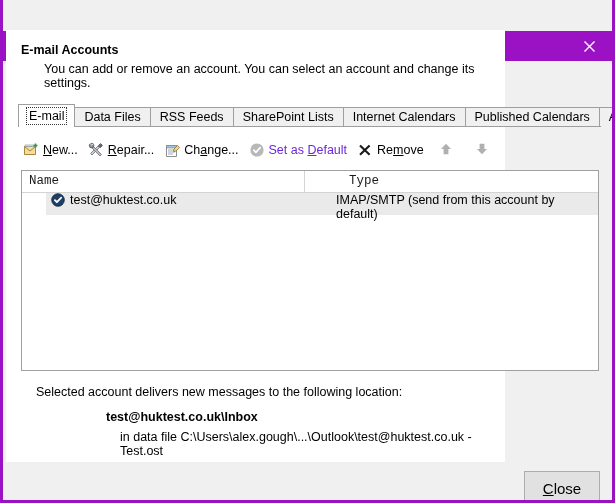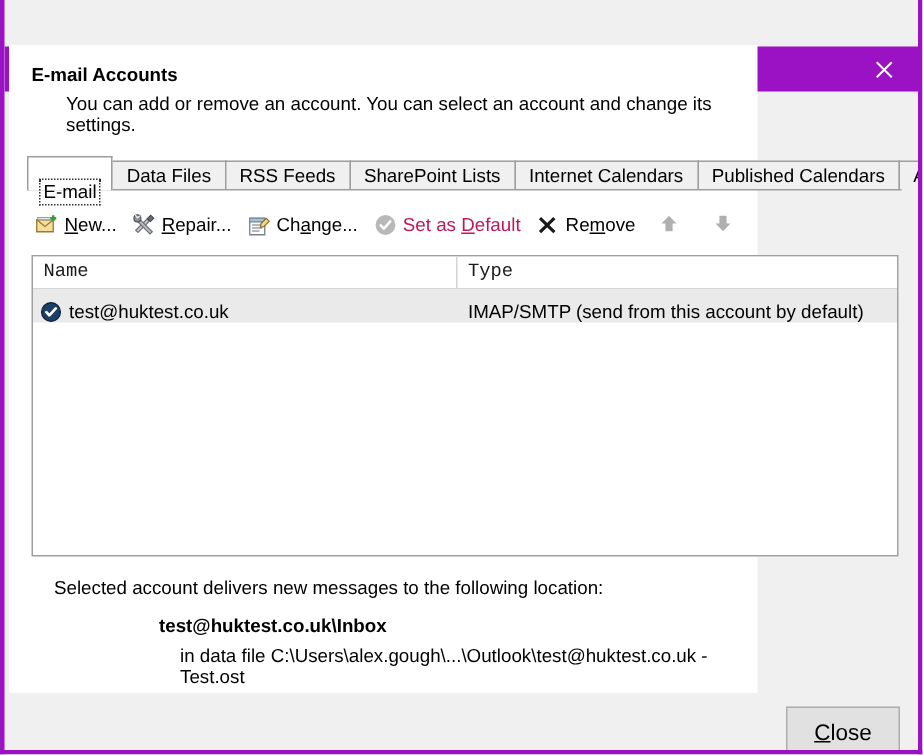--- a/index.html
+++ b/index.html
@@ -103,21 +103,21 @@
     border: 1px solid #9e9e9e;
     border-bottom: none;
     margin-right: -1px;
     line-height: 14px;
     cursor: default;
     white-space: nowrap;
   }
   .tab.selected {
     background: #ffffff;
     height: 23px;
-    padding-top: 16px;
+    padding-top: 4px;
     position: relative;
     z-index: 3;
     margin-bottom: -1px;
   }
   .tab.selected .tab-label {
     outline: 1px dotted #333;
     outline-offset: 1px;
     display: inline-block;
     padding: 0 1px;
   }
@@ -134,21 +134,21 @@
   .tb-btn {
     display: flex;
     align-items: center;
     height: 22px;
     padding: 0 7px 0 3px;
     font-size: 12.5px;
     color: #000000;
     cursor: default;
     white-space: nowrap;
   }
-  .tb-btn.disabled { color: #be185d; }
+  .tb-btn.disabled { color: #6d28d9; }
   .tb-ico {
     width: 16px;
     height: 16px;
     margin-right: 4px;
     flex: 0 0 auto;
     position: relative;
   }
   .tb-ico svg { display: block; }
   .u { text-decoration: underline; }
 
@@ -172,27 +172,28 @@
   }
   .lh-cell {
     font-size: 12.5px;
     color: #1a1a1a;
     padding: 3px 0 0 7px;
     box-sizing: border-box;
     cursor: default;
     font-family: Liberation Mono, monospace;
   }
   .lh-name { width: 283px; border-right: 1px solid #d4d4d4; }
-  .lh-type { flex: 1; }
+  .lh-type { flex: 1; margin-left: 37px; }
   .list-row {
     display: flex;
-    align-items: flex-end;
+    align-items: flex-start;
     height: 22px;
     background: #eaeaea;
     cursor: default;
+    margin-left: 24px;
   }
   .lr-name {
     width: 283px;
     box-sizing: border-box;
     display: flex;
     align-items: center;
     padding-left: 5px;
     font-size: 12.5px;
     color: #000000;
   }

